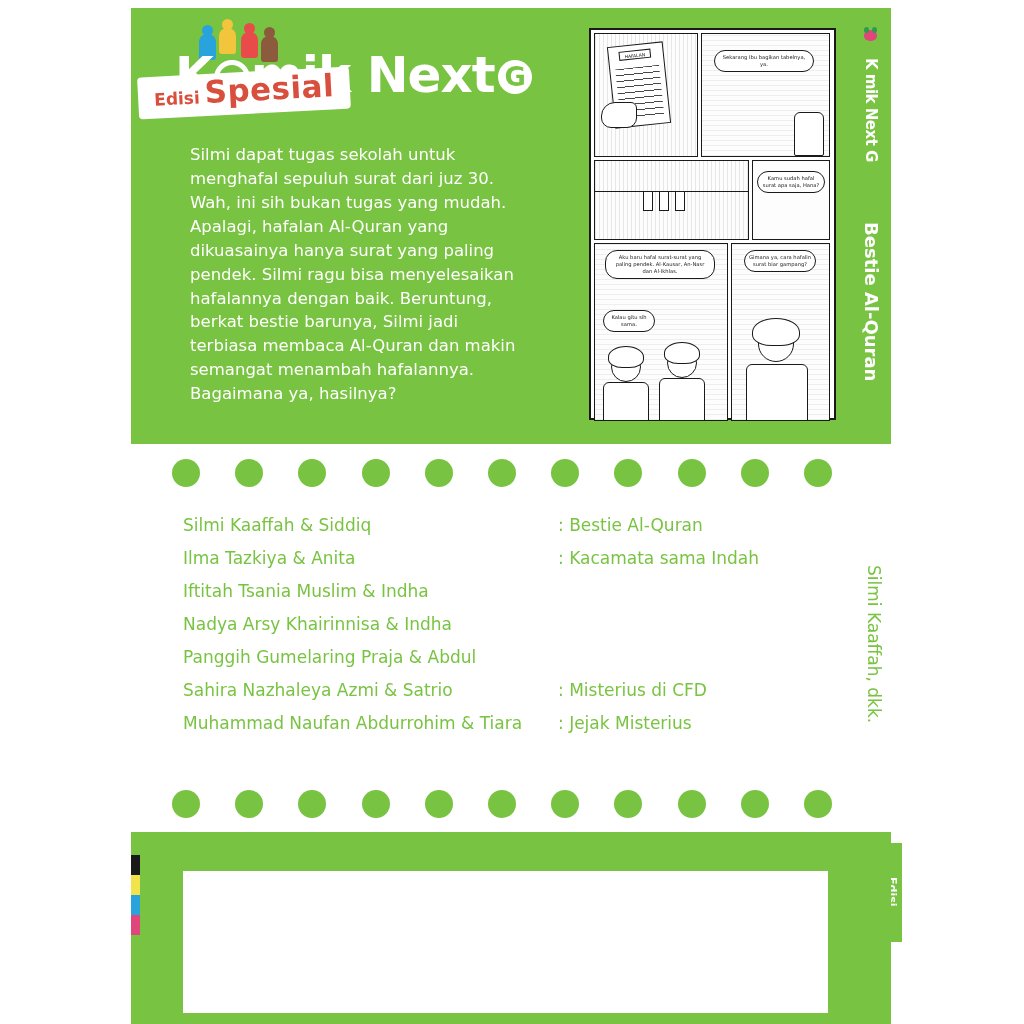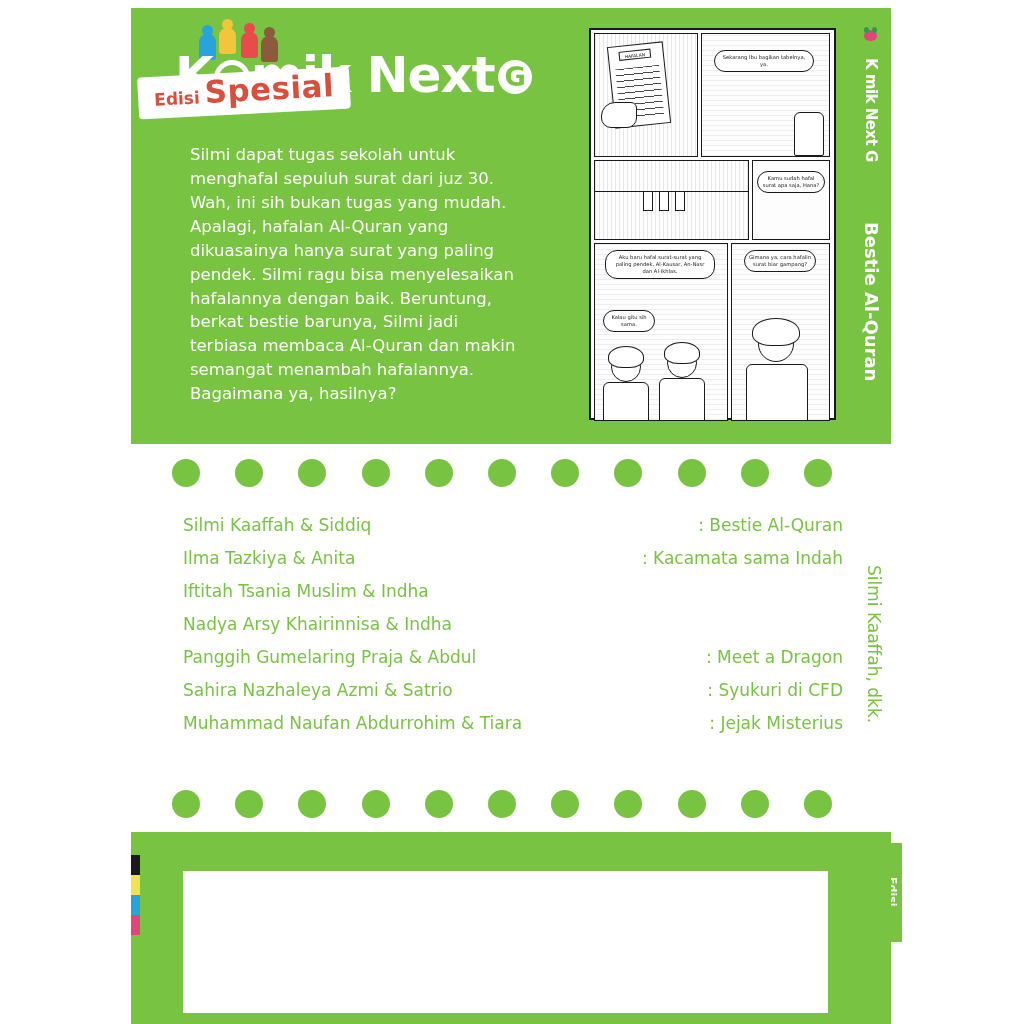--- a/index.html
+++ b/index.html
@@ -327,21 +327,21 @@
   }
   .toc-row {
     display: flex;
     height: 33px;
     align-items: center;
     color: #79c342;
     font-size: 17px;
     font-family: "DejaVu Sans", sans-serif;
   }
   .toc-author { width: 375px; }
-  .toc-title { width: 285px; text-align: right; }
+  .toc-title { width: 285px; }
 
   
   .panel-bottom {
     position: absolute;
     left: 131px; top: 832px;
     width: 760px; height: 192px;
     background: #79c342;
   }
   .bottom-inner {
     position: absolute;
@@ -489,25 +489,24 @@
       <div class="toc-title">: Kacamata sama Indah</div>
     </div>
     <div class="toc-row">
       <div class="toc-author">Iftitah Tsania Muslim &amp; Indha</div>
     </div>
     <div class="toc-row">
       <div class="toc-author">Nadya Arsy Khairinnisa &amp; Indha</div>
     </div>
     <div class="toc-row">
       <div class="toc-author">Panggih Gumelaring Praja &amp; Abdul</div>
-      <div class="toc-title">: Meet a Dragon</div>
     </div>
     <div class="toc-row">
       <div class="toc-author">Sahira Nazhaleya Azmi &amp; Satrio</div>
-      <div class="toc-title">: Syukuri di CFD</div>
+      <div class="toc-title">: Misterius di CFD</div>
     </div>
     <div class="toc-row">
       <div class="toc-author">Muhammad Naufan Abdurrohim &amp; Tiara</div>
       <div class="toc-title">: Jejak Misterius</div>
     </div>
   </div>
 
   <div class="dots dots-bottom">
     <span></span>
       <span></span>

